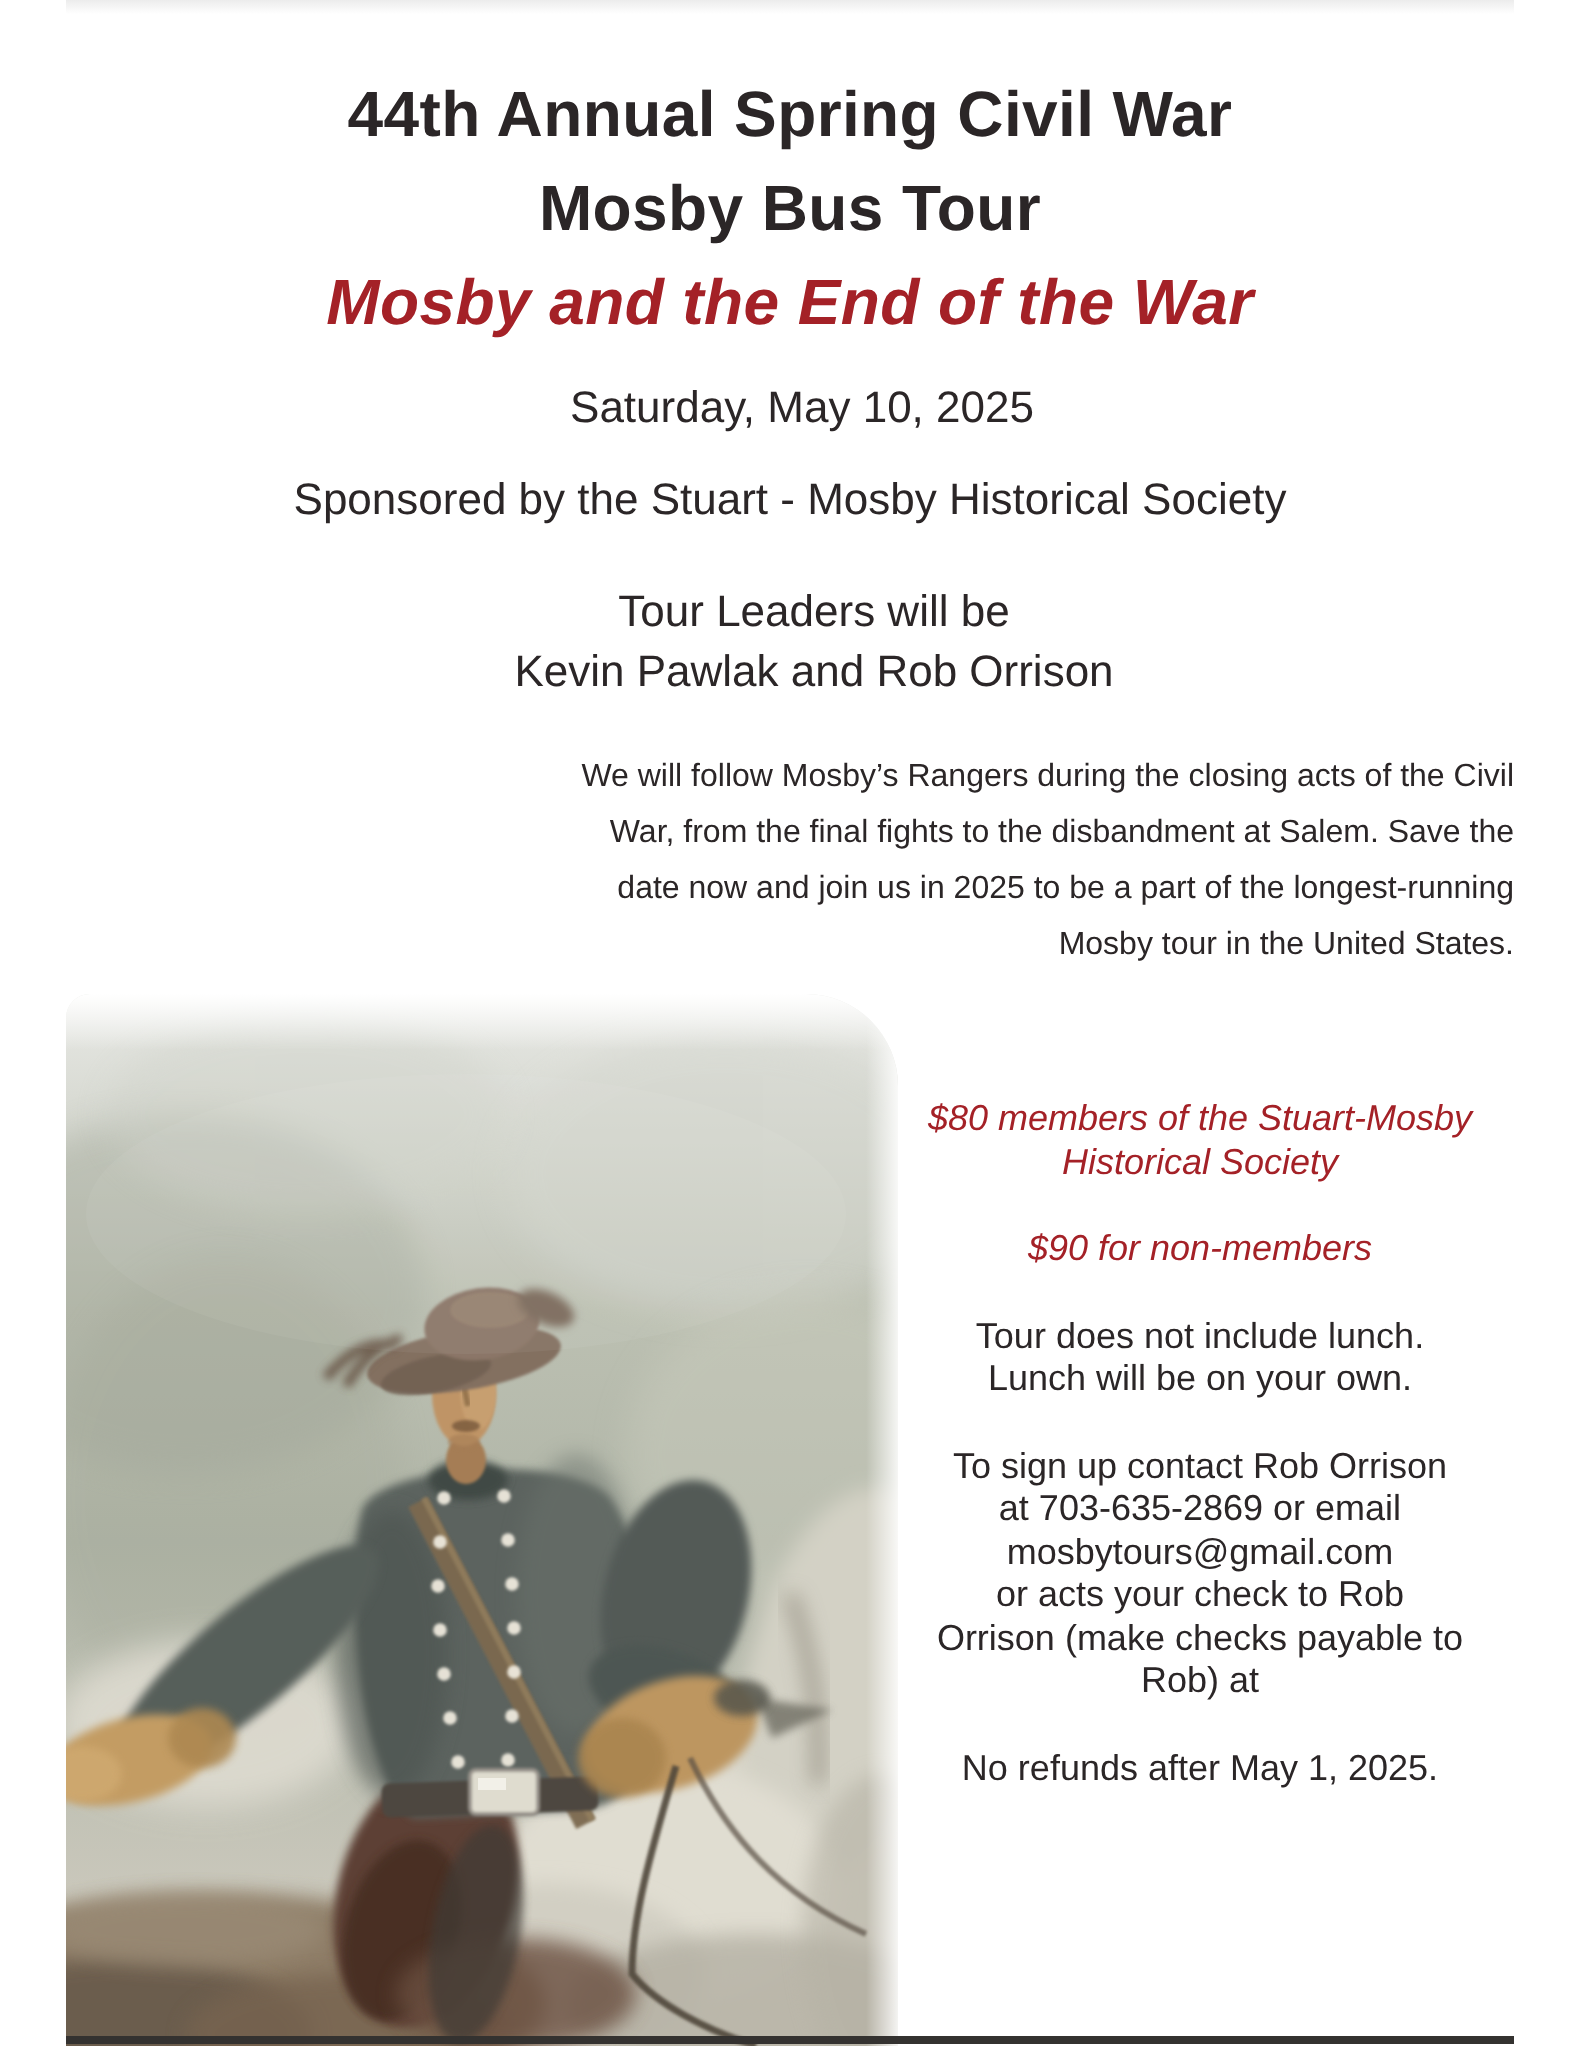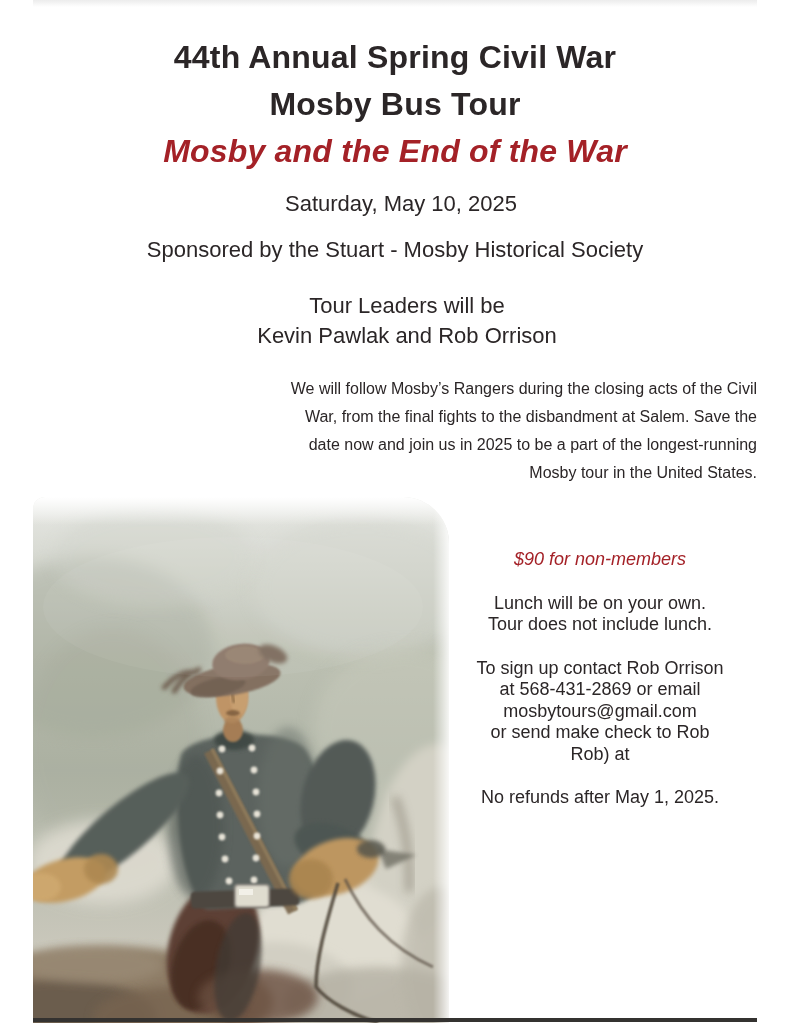--- a/index.html
+++ b/index.html
@@ -202,30 +202,35 @@
         <path d="M305,386 C292,430 283,462 283,490 C295,505 320,518 345,526" stroke="#50463a" stroke-width="3.5" fill="none" opacity="0.9" filter="url(#b1)"></path>
         <path d="M312,382 C330,420 356,450 400,470" stroke="#5a5044" stroke-width="3" fill="none" opacity="0.7" filter="url(#b1)"></path>
 
         <ellipse cx="200" cy="110" rx="190" ry="70" fill="#ffffff" opacity="0.05"></ellipse>
       </svg>
       <div class="fade-top"></div>
       <div class="fade-right"></div>
     </figure>
 
     <div class="details">
+      <p class="block red">
+        <span class="line">$80 members of the Stuart-Mosby</span>
+        <span class="line">Historical Society</span>
+      </p>
       <p class="block red">$90 for non-members</p>
       <p class="block">
+        <span class="line">Tour does not include lunch.</span>
         <span class="line">Lunch will be on your own.</span>
-        <span class="line">Tour does not include lunch.</span>
       </p>
       <p class="block">
         <span class="line">To sign up contact Rob Orrison</span>
-        <span class="line">at 568-431-2869 or email</span>
+        <span class="line">at 703-635-2869 or email</span>
         <span class="line">mosbytours@gmail.com</span>
-        <span class="line">or send make check to Rob</span>
+        <span class="line">or acts your check to Rob</span>
+        <span class="line">Orrison (make checks payable to</span>
         <span class="line">Rob) at</span>
       </p>
       <p class="block">No refunds after May 1, 2025.</p>
     </div>
   </section>
 
   <div class="bottom-edge"></div>
 </div>
 
 </body></html>

